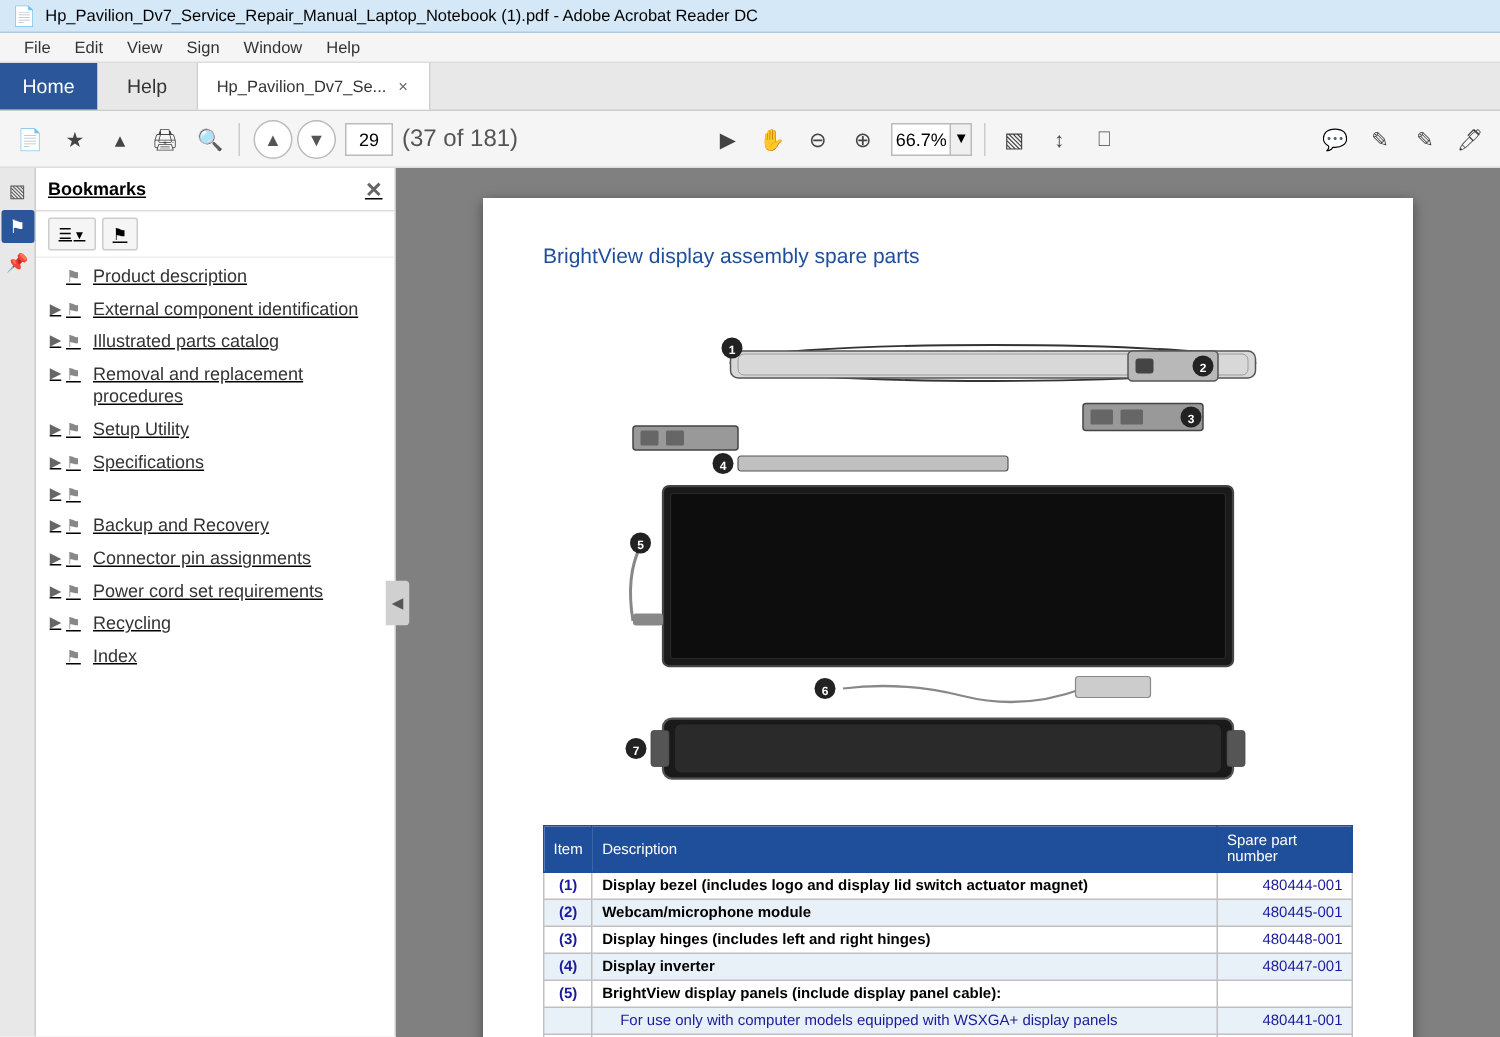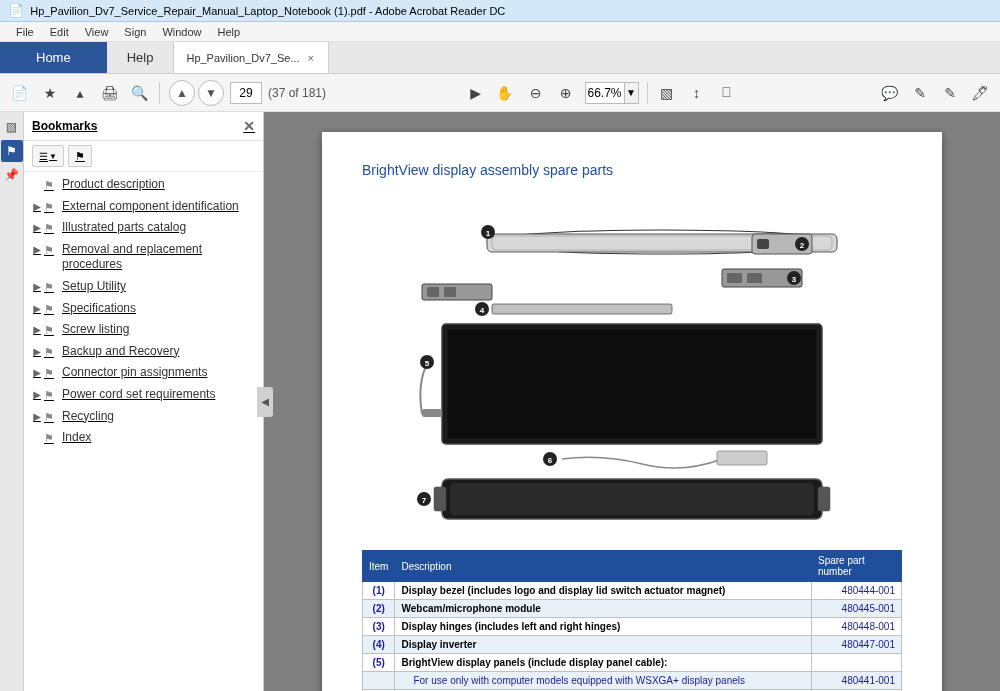--- a/index.html
+++ b/index.html
@@ -40,21 +40,21 @@
     .tab-bar {
       background: #e8e8e8;
       height: 32px;
       display: flex;
       align-items: stretch;
       border-bottom: 1px solid #ccc;
     }
     .tab-home {
       background: #2b579a;
       color: #fff;
-      padding: 0 36px;
+      padding: 0 15px;
       display: flex;
       align-items: center;
       font-size: 13px;
       font-weight: 500;
       cursor: pointer;
       min-width: 60px;
       justify-content: center;
     }
     .tab-tools {
       background: #e8e8e8;
@@ -135,21 +135,21 @@
     }
     .toolbar-page-input {
       width: 32px;
       height: 22px;
       border: 1px solid #bbb;
       text-align: center;
       font-size: 12px;
       background: #fff;
     }
     .toolbar-page-total {
-      font-size: 12px;
+      font-size: 16px;
       color: #555;
       white-space: nowrap;
     }
     .toolbar-spacer { flex: 1; }
     .zoom-input {
       width: 40px;
       height: 22px;
       border: 1px solid #bbb;
       text-align: center;
       font-size: 12px;
@@ -511,21 +511,20 @@
 
         <div class="bm-item">
           <span class="bm-expand">▶</span>
           <span class="bm-bookmark-icon">⚑</span>
           <span class="bm-label">Specifications</span>
         </div>
 
         <div class="bm-item">
           <span class="bm-expand">▶</span>
           <span class="bm-bookmark-icon">⚑</span>
-          <span class="bm-label">Screw listing</span>
         </div>
 
         <div class="bm-item">
           <span class="bm-expand">▶</span>
           <span class="bm-bookmark-icon">⚑</span>
           <span class="bm-label">Backup and Recovery</span>
         </div>
 
         <div class="bm-item">
           <span class="bm-expand">▶</span>

